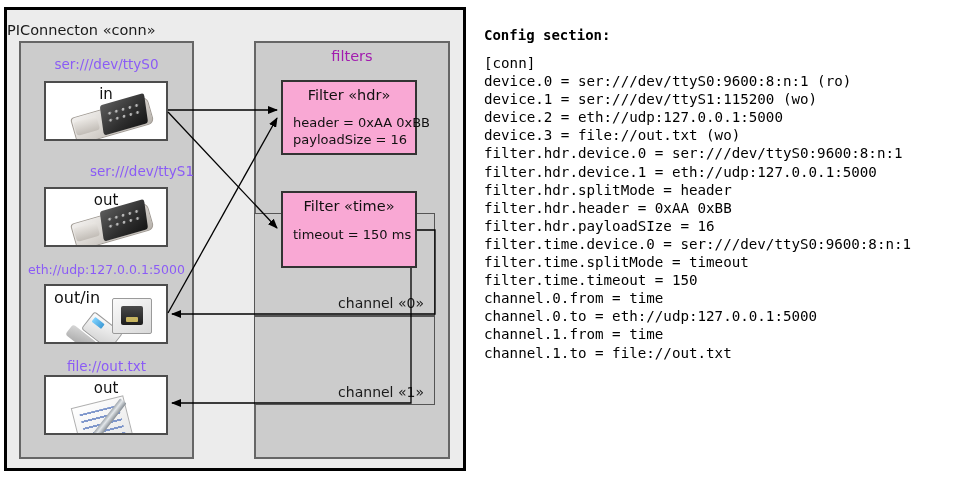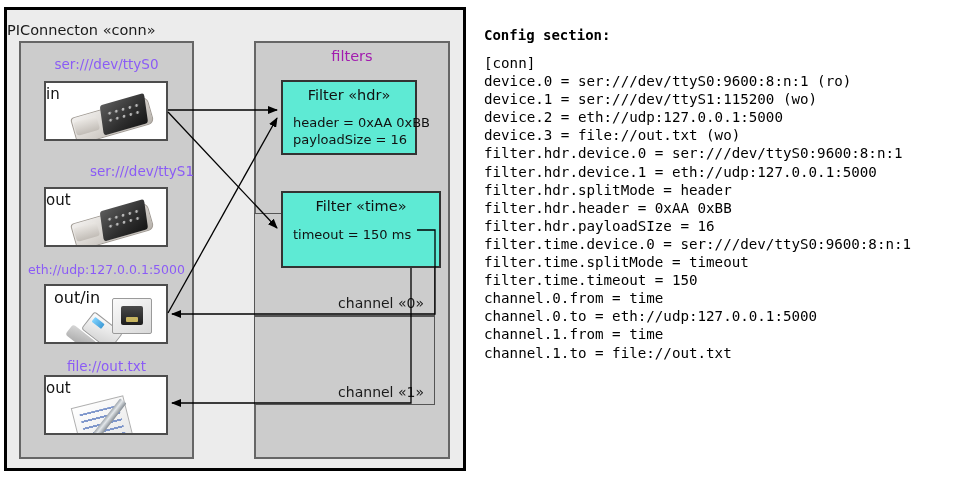--- a/index.html
+++ b/index.html
@@ -63,21 +63,21 @@
   .device-box {
     position: absolute;
     background: #ffffff;
     border: 2px solid #4d4d4d;
     box-sizing: border-box;
   }
   .device-caption {
     position: absolute;
     top: 2px; left: 0;
     width: 100%;
-    text-align: left;
+    text-align: center;
     font-size: 15px;
     color: #111111;
     z-index: 3;
   }
   .device-caption.left-caption {
     text-align: left;
     padding-left: 8px;
     box-sizing: border-box;
     font-size: 16px;
   }
@@ -183,21 +183,21 @@
   }
   .file-art .pencil:after {
     content:""; position:absolute; left:0; bottom:-8px;
     border-left:4px solid transparent; border-right:4px solid transparent;
     border-top:9px solid #4a4a4a;
   }
 
   
   .filter-box {
     position: absolute;
-    background: #5eead4;
+    background: #f9a8d4;
     border: 2px solid #333333;
     box-sizing: border-box;
   }
   .filter-title {
     position: absolute;
     top: 5px; left: 0; width: 100%;
     text-align: center;
     font-size: 14.5px;
     color: #111111;
   }
@@ -326,21 +326,21 @@
   <div class="channel-box" style="left:254px; top:316px; width:181px; height:89px;">
     <div class="channel-label">channel «1»</div>
   </div>
 
   <div class="filter-box" style="left:281px; top:80px; width:136px; height:75px;">
     <div class="filter-title">Filter «hdr»</div>
     <div class="filter-prop" style="top:33px;">header = 0xAA 0xBB</div>
     <div class="filter-prop" style="top:50px;">payloadSize = 16</div>
   </div>
 
-  <div class="filter-box" style="left:281px; top:191px; width:160px; height:77px;">
+  <div class="filter-box" style="left:281px; top:191px; width:136px; height:77px;">
     <div class="filter-title">Filter «time»</div>
     <div class="filter-prop" style="top:34px;text-align:right;">timeout = 150 ms</div>
   </div>
 
   <svg class="wires" viewBox="0 0 478 484">
     <defs>
       <marker id="ah" markerWidth="10" markerHeight="8" refX="9" refY="4" orient="auto" markerUnits="userSpaceOnUse">
         <path d="M0,0 L10,4 L0,8 z" fill="#000"></path>
       </marker>
     </defs>

